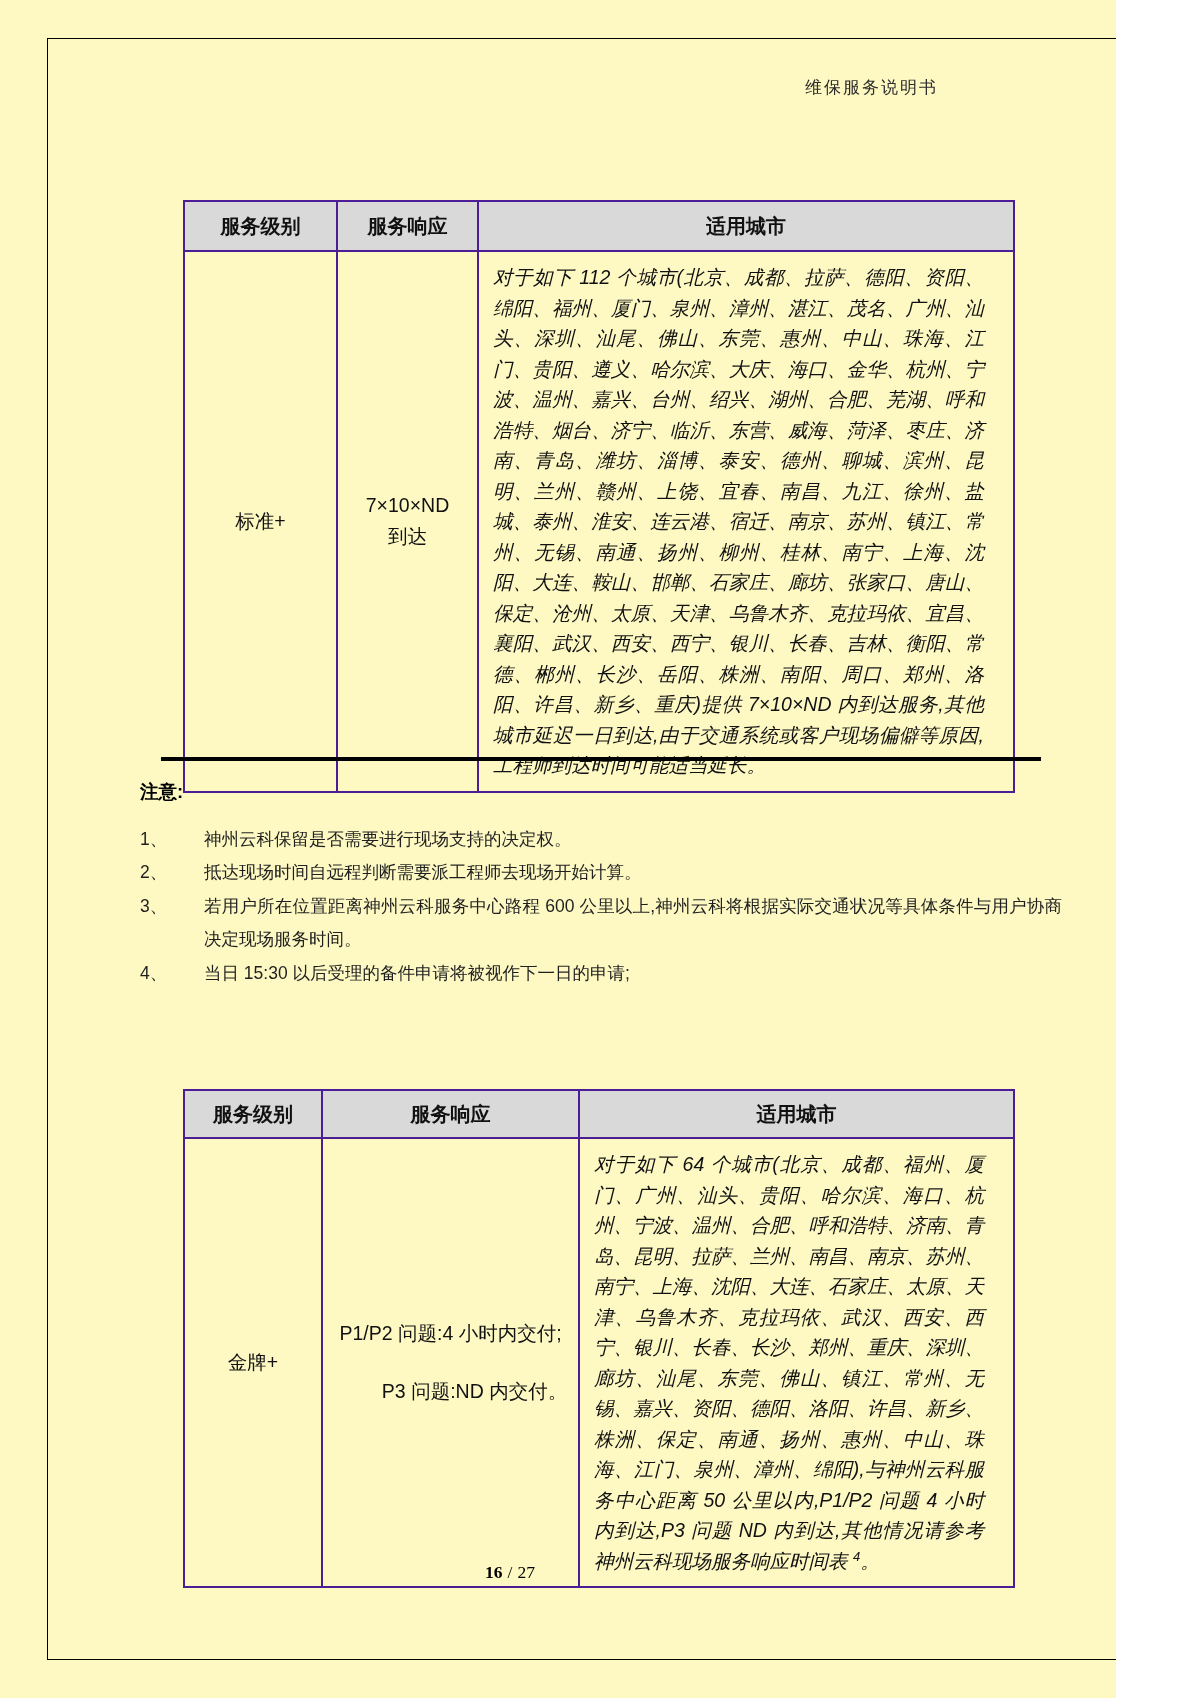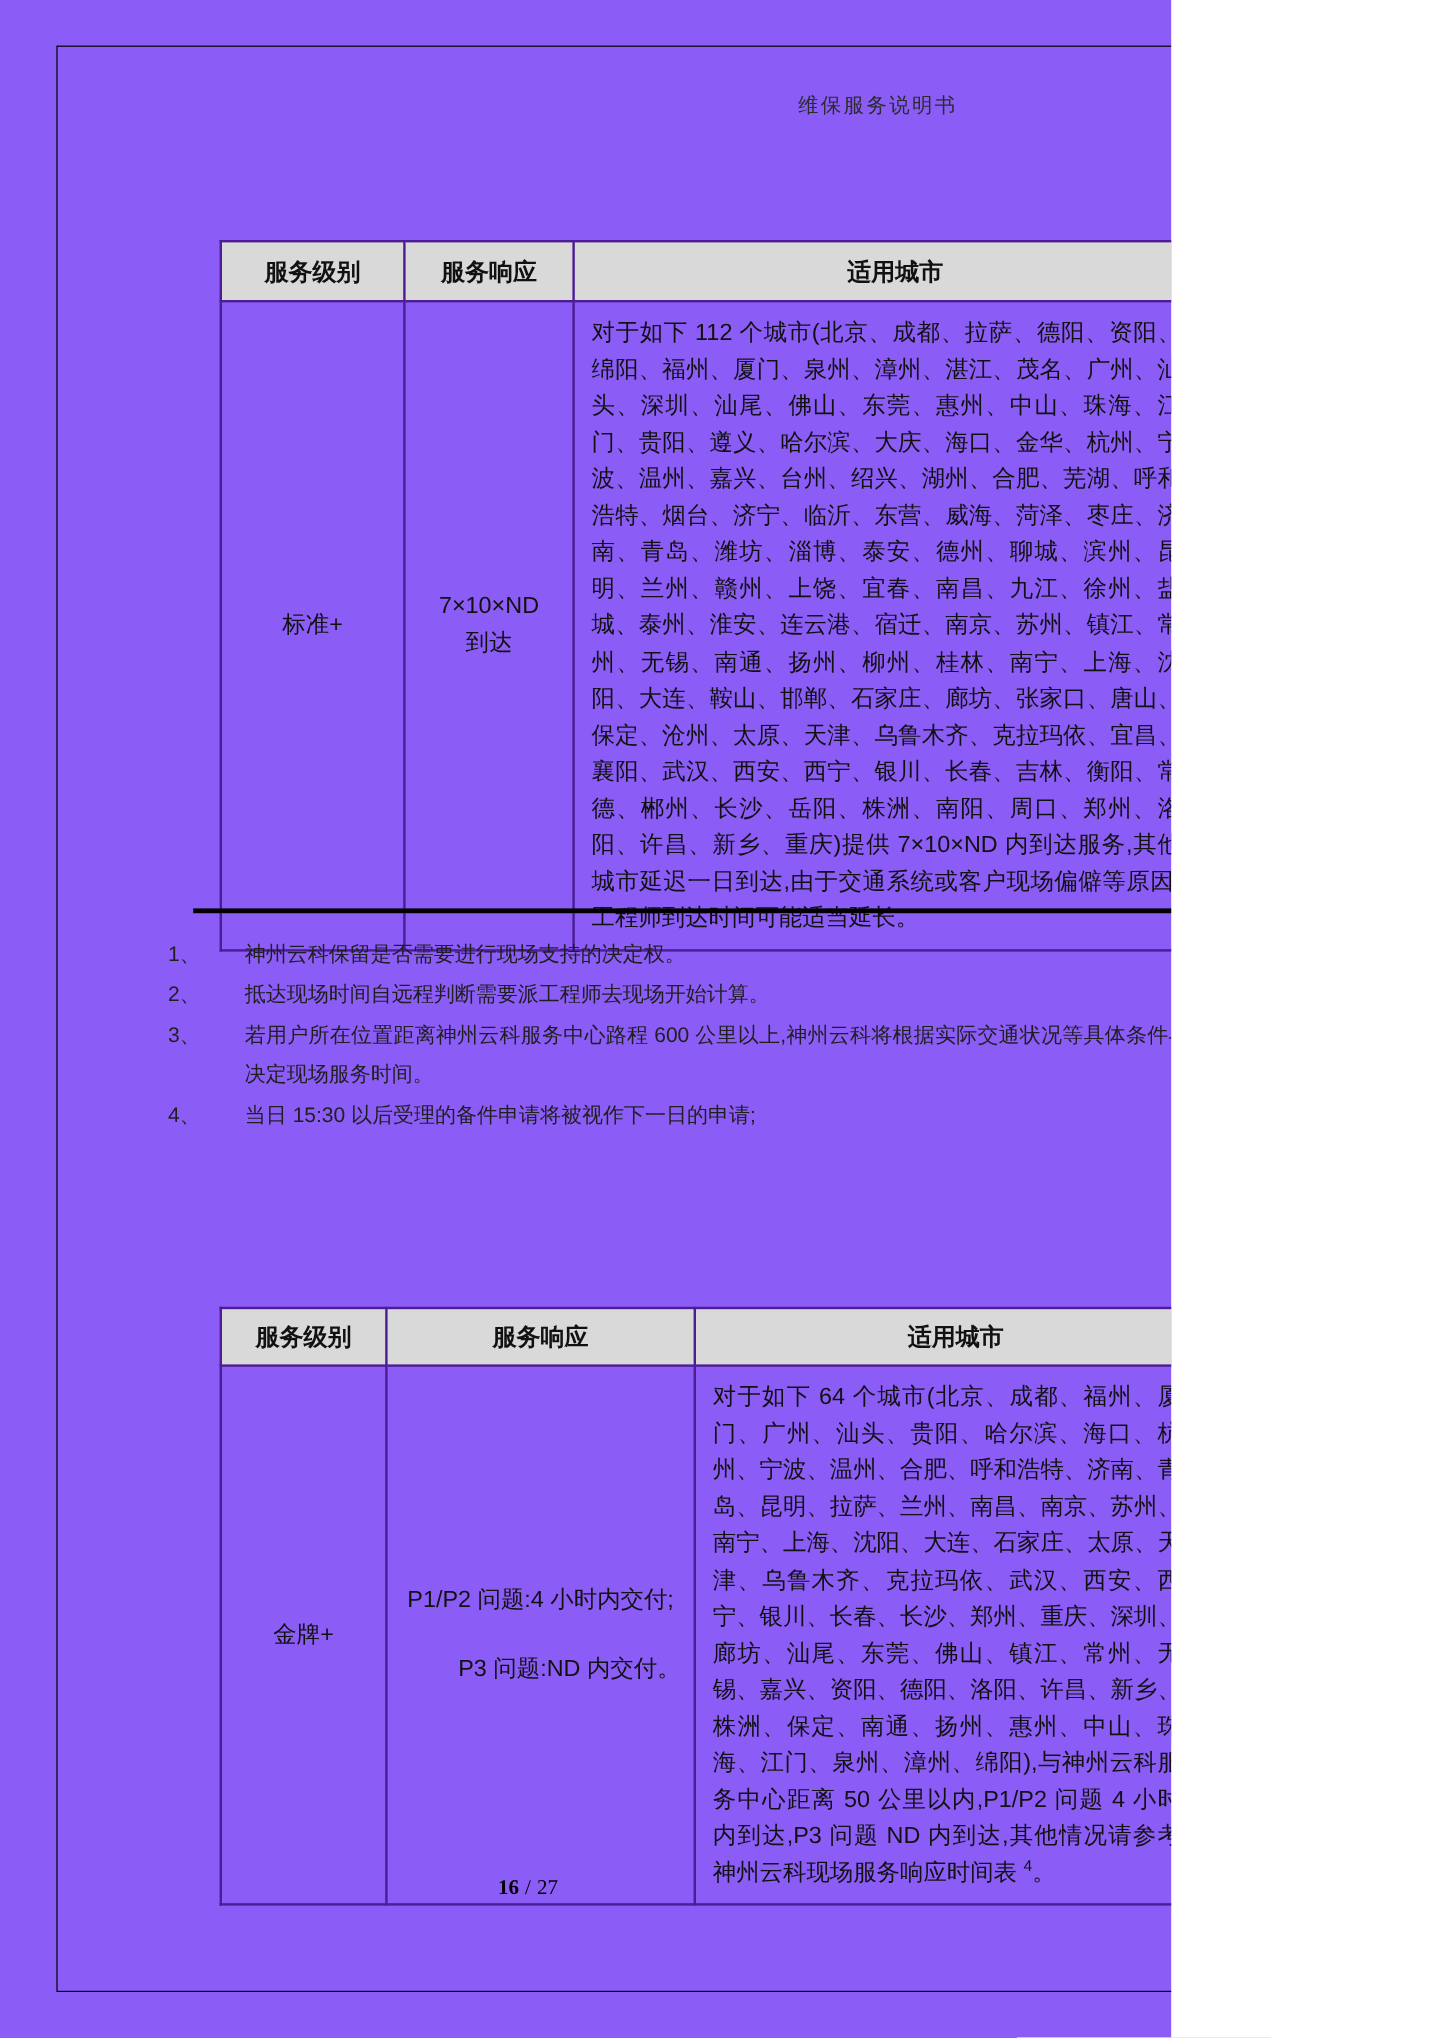--- a/index.html
+++ b/index.html
@@ -1,21 +1,21 @@
 <!DOCTYPE html>
 <html><head>
 <meta charset="utf-8">
 <style>
   * { margin: 0; padding: 0; box-sizing: border-box; }
   html, body { background: #ffffff; }
   .page {
     position: relative;
-    width: 976px;
+    width: 1116px;
     height: 1698px;
-    background: #8b5cf6;
+    background: #fef9c3;
     font-family: "Liberation Sans", sans-serif;
     color: #1a1a1a;
     overflow: hidden;
   }
   .frame {
     position: absolute;
     left: 47px; top: 38px;
     width: 1106px; height: 1622px;
     border: 1.5px solid #000;
     pointer-events: none;
@@ -64,20 +64,21 @@
     vertical-align: middle;
     font-size: 19.5px;
     line-height: 31px;
   }
   td.c-text {
     vertical-align: top;
     font-size: 19.5px;
     line-height: 30.5px;
     text-align: justify;
     padding: 10px 29px 10px 14px;
+    font-style: italic;
   }
   .t1 td.c-text { height: 433px; }
   .t2 td.c-text { height: 390px; }
   .resp-gap { margin-top: 27px; padding-left: 48px; }
 
   .rule {
     position: absolute;
     left: 161px; top: 757px;
     width: 880px; height: 4px;
     background: #000;
@@ -148,20 +149,21 @@
           <div>到达</div>
         </td>
         <td class="c-text">对于如下 112 个城市(北京、成都、拉萨、德阳、资阳、绵阳、福州、厦门、泉州、漳州、湛江、茂名、广州、汕头、深圳、汕尾、佛山、东莞、惠州、中山、珠海、江门、贵阳、遵义、哈尔滨、大庆、海口、金华、杭州、宁波、温州、嘉兴、台州、绍兴、湖州、合肥、芜湖、呼和浩特、烟台、济宁、临沂、东营、威海、菏泽、枣庄、济南、青岛、潍坊、淄博、泰安、德州、聊城、滨州、昆明、兰州、赣州、上饶、宜春、南昌、九江、徐州、盐城、泰州、淮安、连云港、宿迁、南京、苏州、镇江、常州、无锡、南通、扬州、柳州、桂林、南宁、上海、沈阳、大连、鞍山、邯郸、石家庄、廊坊、张家口、唐山、保定、沧州、太原、天津、乌鲁木齐、克拉玛依、宜昌、襄阳、武汉、西安、西宁、银川、长春、吉林、衡阳、常德、郴州、长沙、岳阳、株洲、南阳、周口、郑州、洛阳、许昌、新乡、重庆)提供 7×10×ND 内到达服务,其他城市延迟一日到达,由于交通系统或客户现场偏僻等原因,工程师到达时间可能适当延长。</td>
       </tr>
     </tbody>
   </table>
 
   <div class="rule"></div>
 
   <div class="notes">
+    <div class="notes-head">注意:</div>
     <div class="note-row">
       <span class="note-num">1、</span>
       <span class="note-text">神州云科保留是否需要进行现场支持的决定权。</span>
     </div>
     <div class="note-row">
       <span class="note-num">2、</span>
       <span class="note-text">抵达现场时间自远程判断需要派工程师去现场开始计算。</span>
     </div>
     <div class="note-row">
       <span class="note-num">3、</span>

